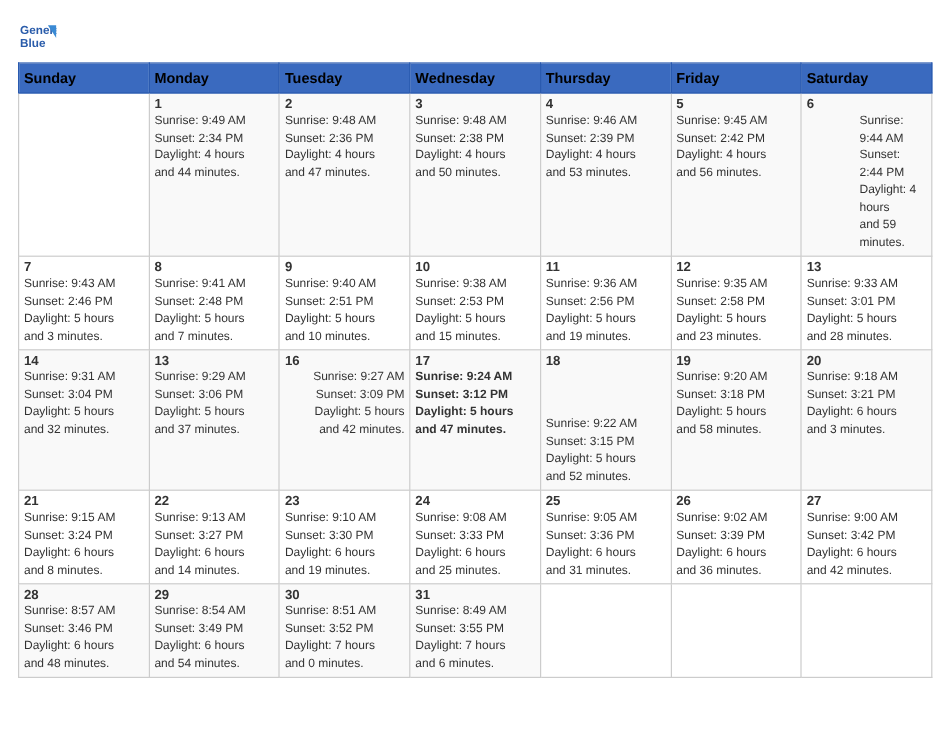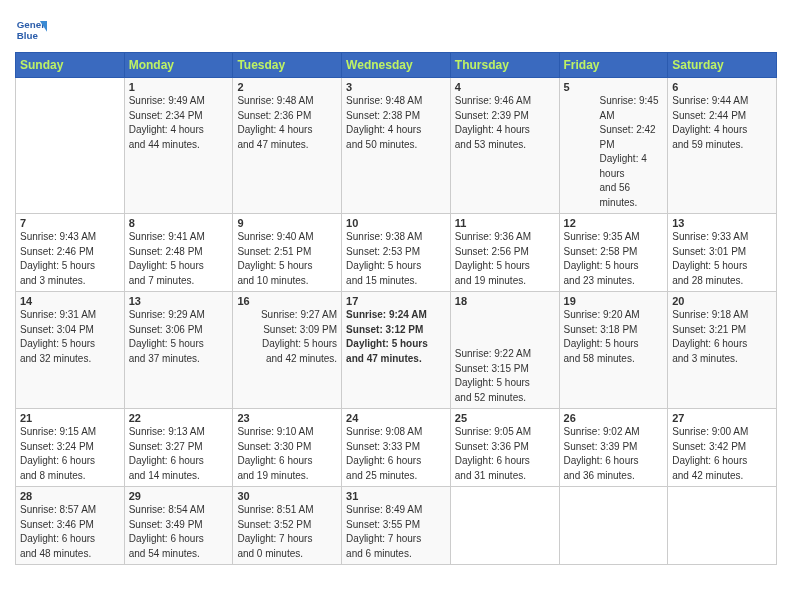--- a/index.html
+++ b/index.html
@@ -45,21 +45,21 @@
       color: #444;
       margin-top: 2px;
     }
     table {
       width: 100%;
       border-collapse: collapse;
       table-layout: fixed;
     }
     thead tr th {
       background-color: #3a6abf;
-      color: #bef264;
+      color: #000000;
       font-size: 12px;
       font-weight: bold;
       padding: 5px 4px;
       text-align: left;
       border: 1px solid #2a5aaf;
     }
     tbody tr {
       vertical-align: top;
     }
     tbody tr td {
@@ -144,28 +144,28 @@
           </td>
           <td>
             <span class="day-num">4</span>
             <div class="day-info" style="white-space: pre-line;">Sunrise: 9:46 AM
 Sunset: 2:39 PM
 Daylight: 4 hours
 and 53 minutes.</div>
           </td>
           <td>
             <span class="day-num">5</span>
-            <div class="day-info" style="white-space: pre-line; margin-left: 36px;">Sunrise: 9:45 AM
+            <div class="day-info" style="white-space: pre-line;">Sunrise: 9:45 AM
 Sunset: 2:42 PM
 Daylight: 4 hours
 and 56 minutes.</div>
           </td>
           <td>
             <span class="day-num">6</span>
-            <div class="day-info" style="white-space: pre-line;">Sunrise: 9:44 AM
+            <div class="day-info" style="white-space: pre-line; margin-left: 44px;">Sunrise: 9:44 AM
 Sunset: 2:44 PM
 Daylight: 4 hours
 and 59 minutes.</div>
           </td>
         </tr>
         <tr>
           <td>
             <span class="day-num">7</span>
             <div class="day-info" style="white-space: pre-line;">Sunrise: 9:43 AM
 Sunset: 2:46 PM

